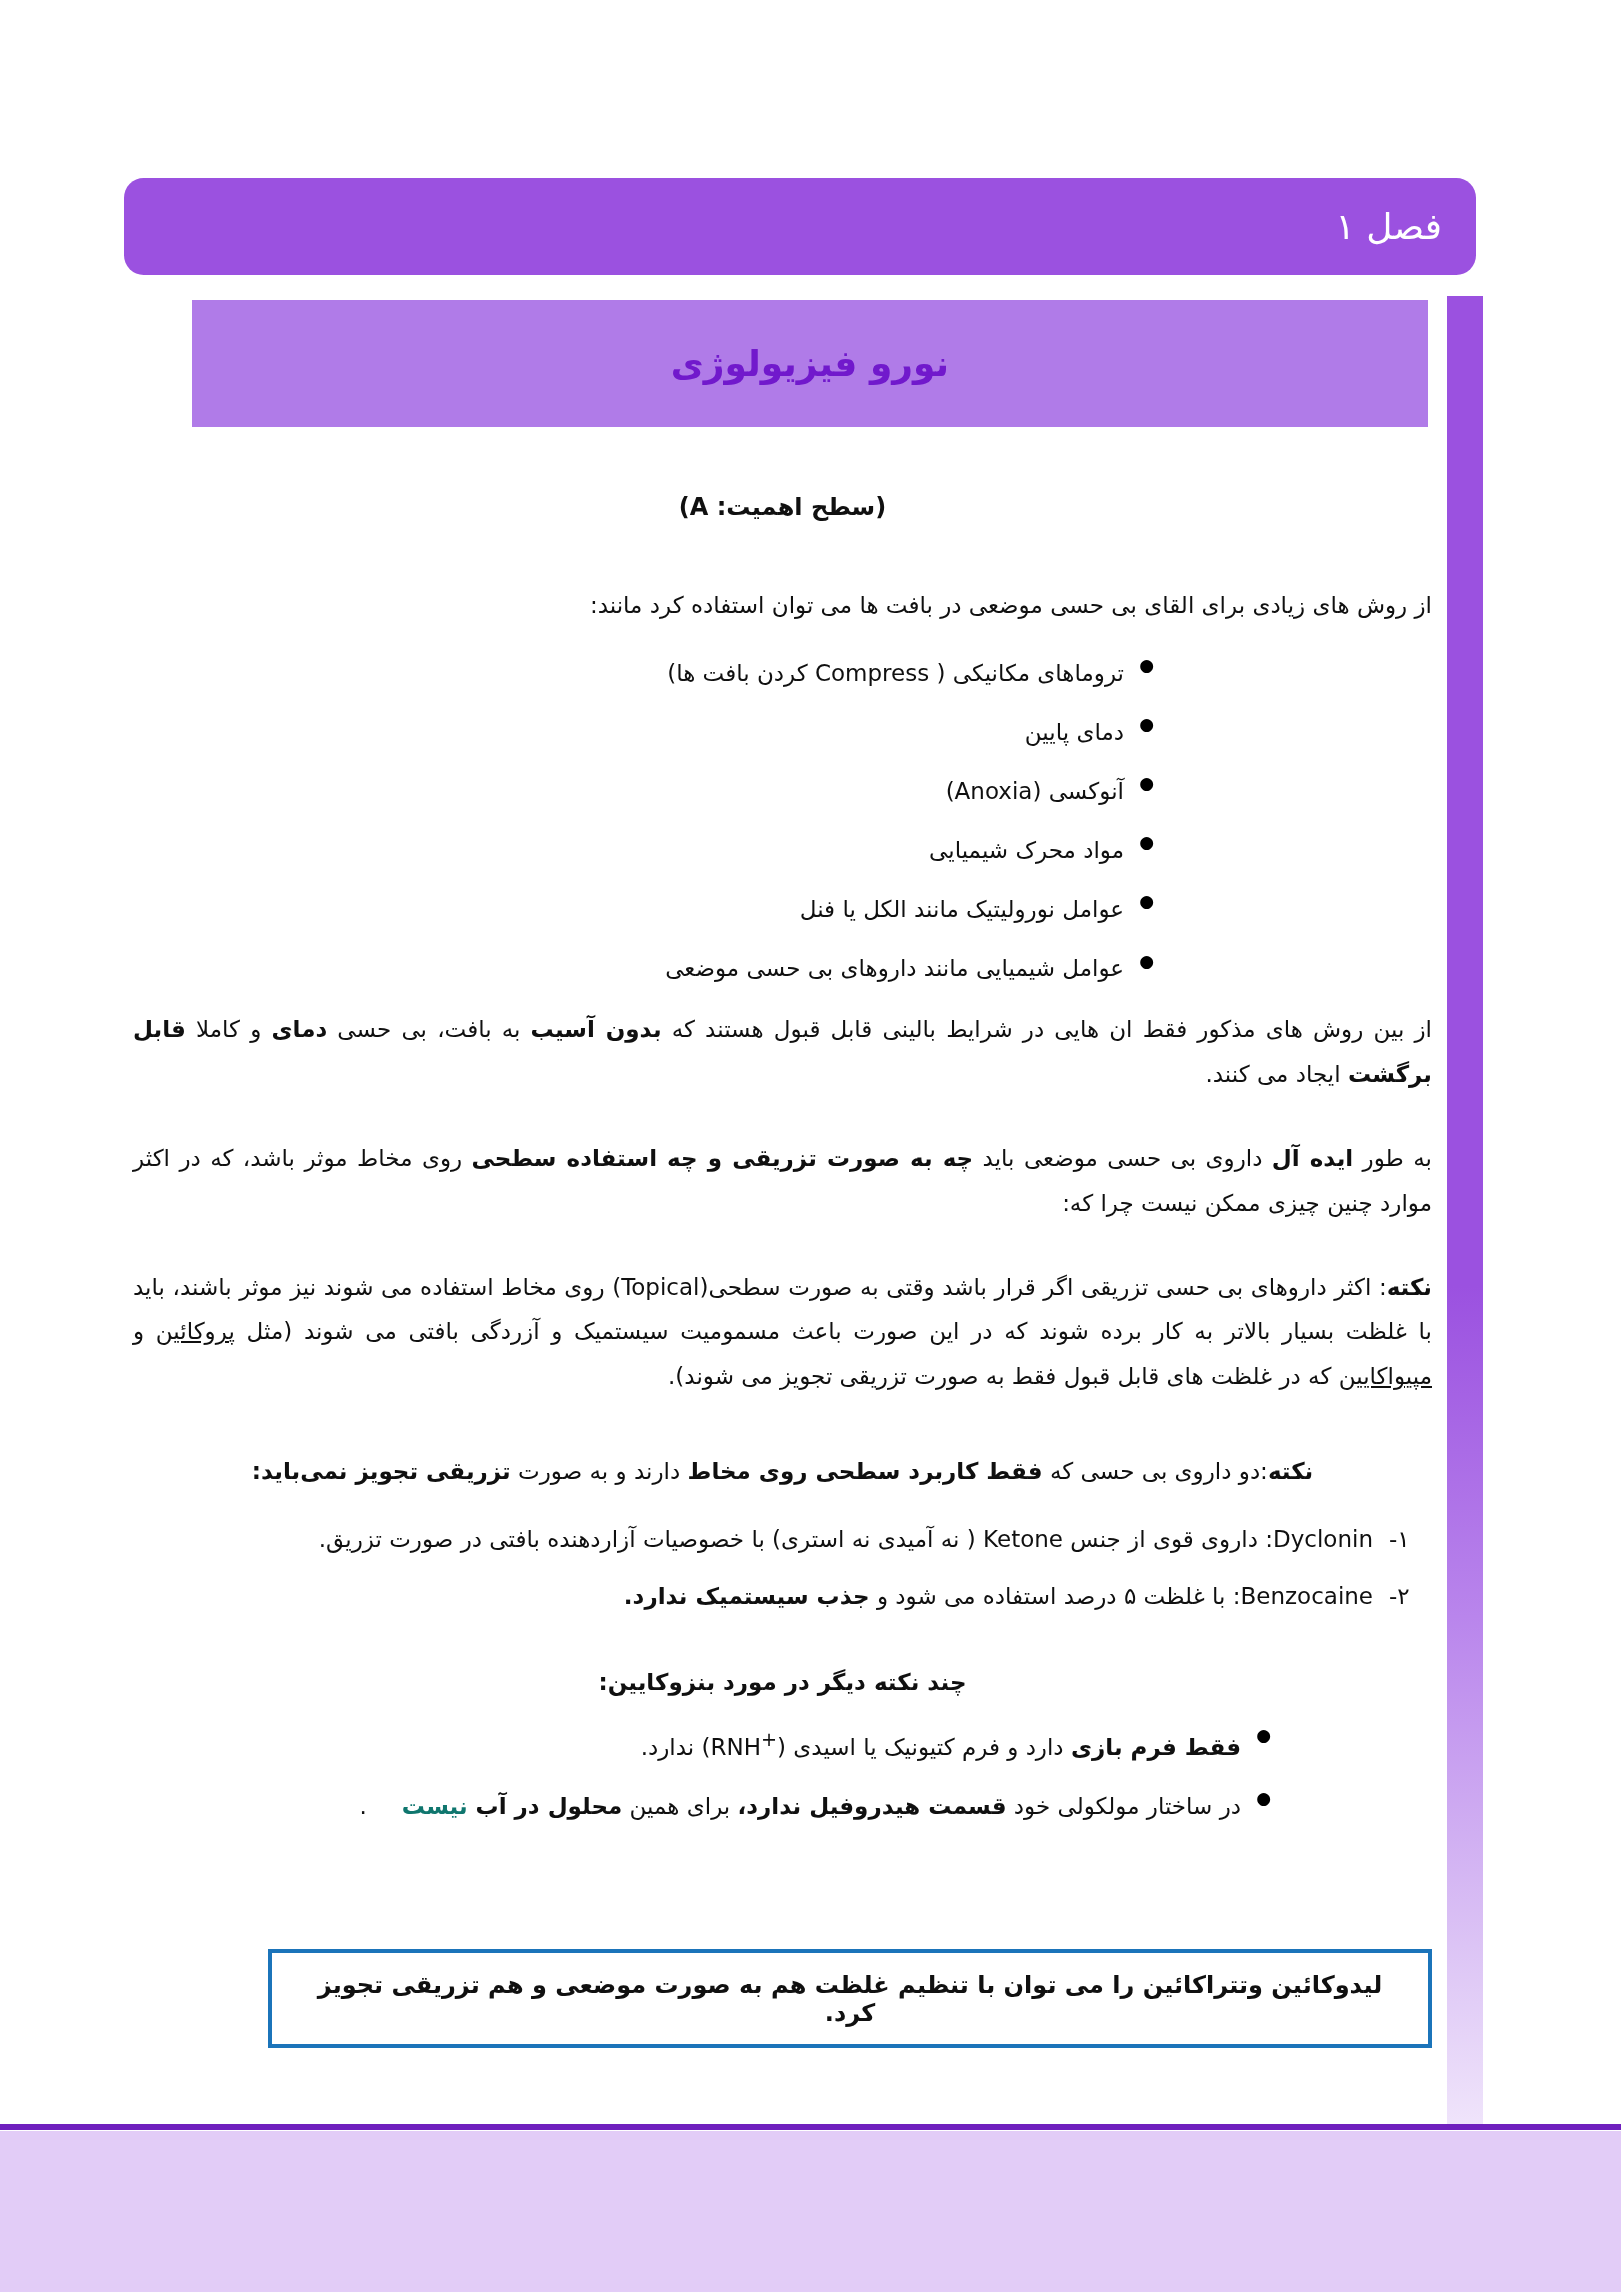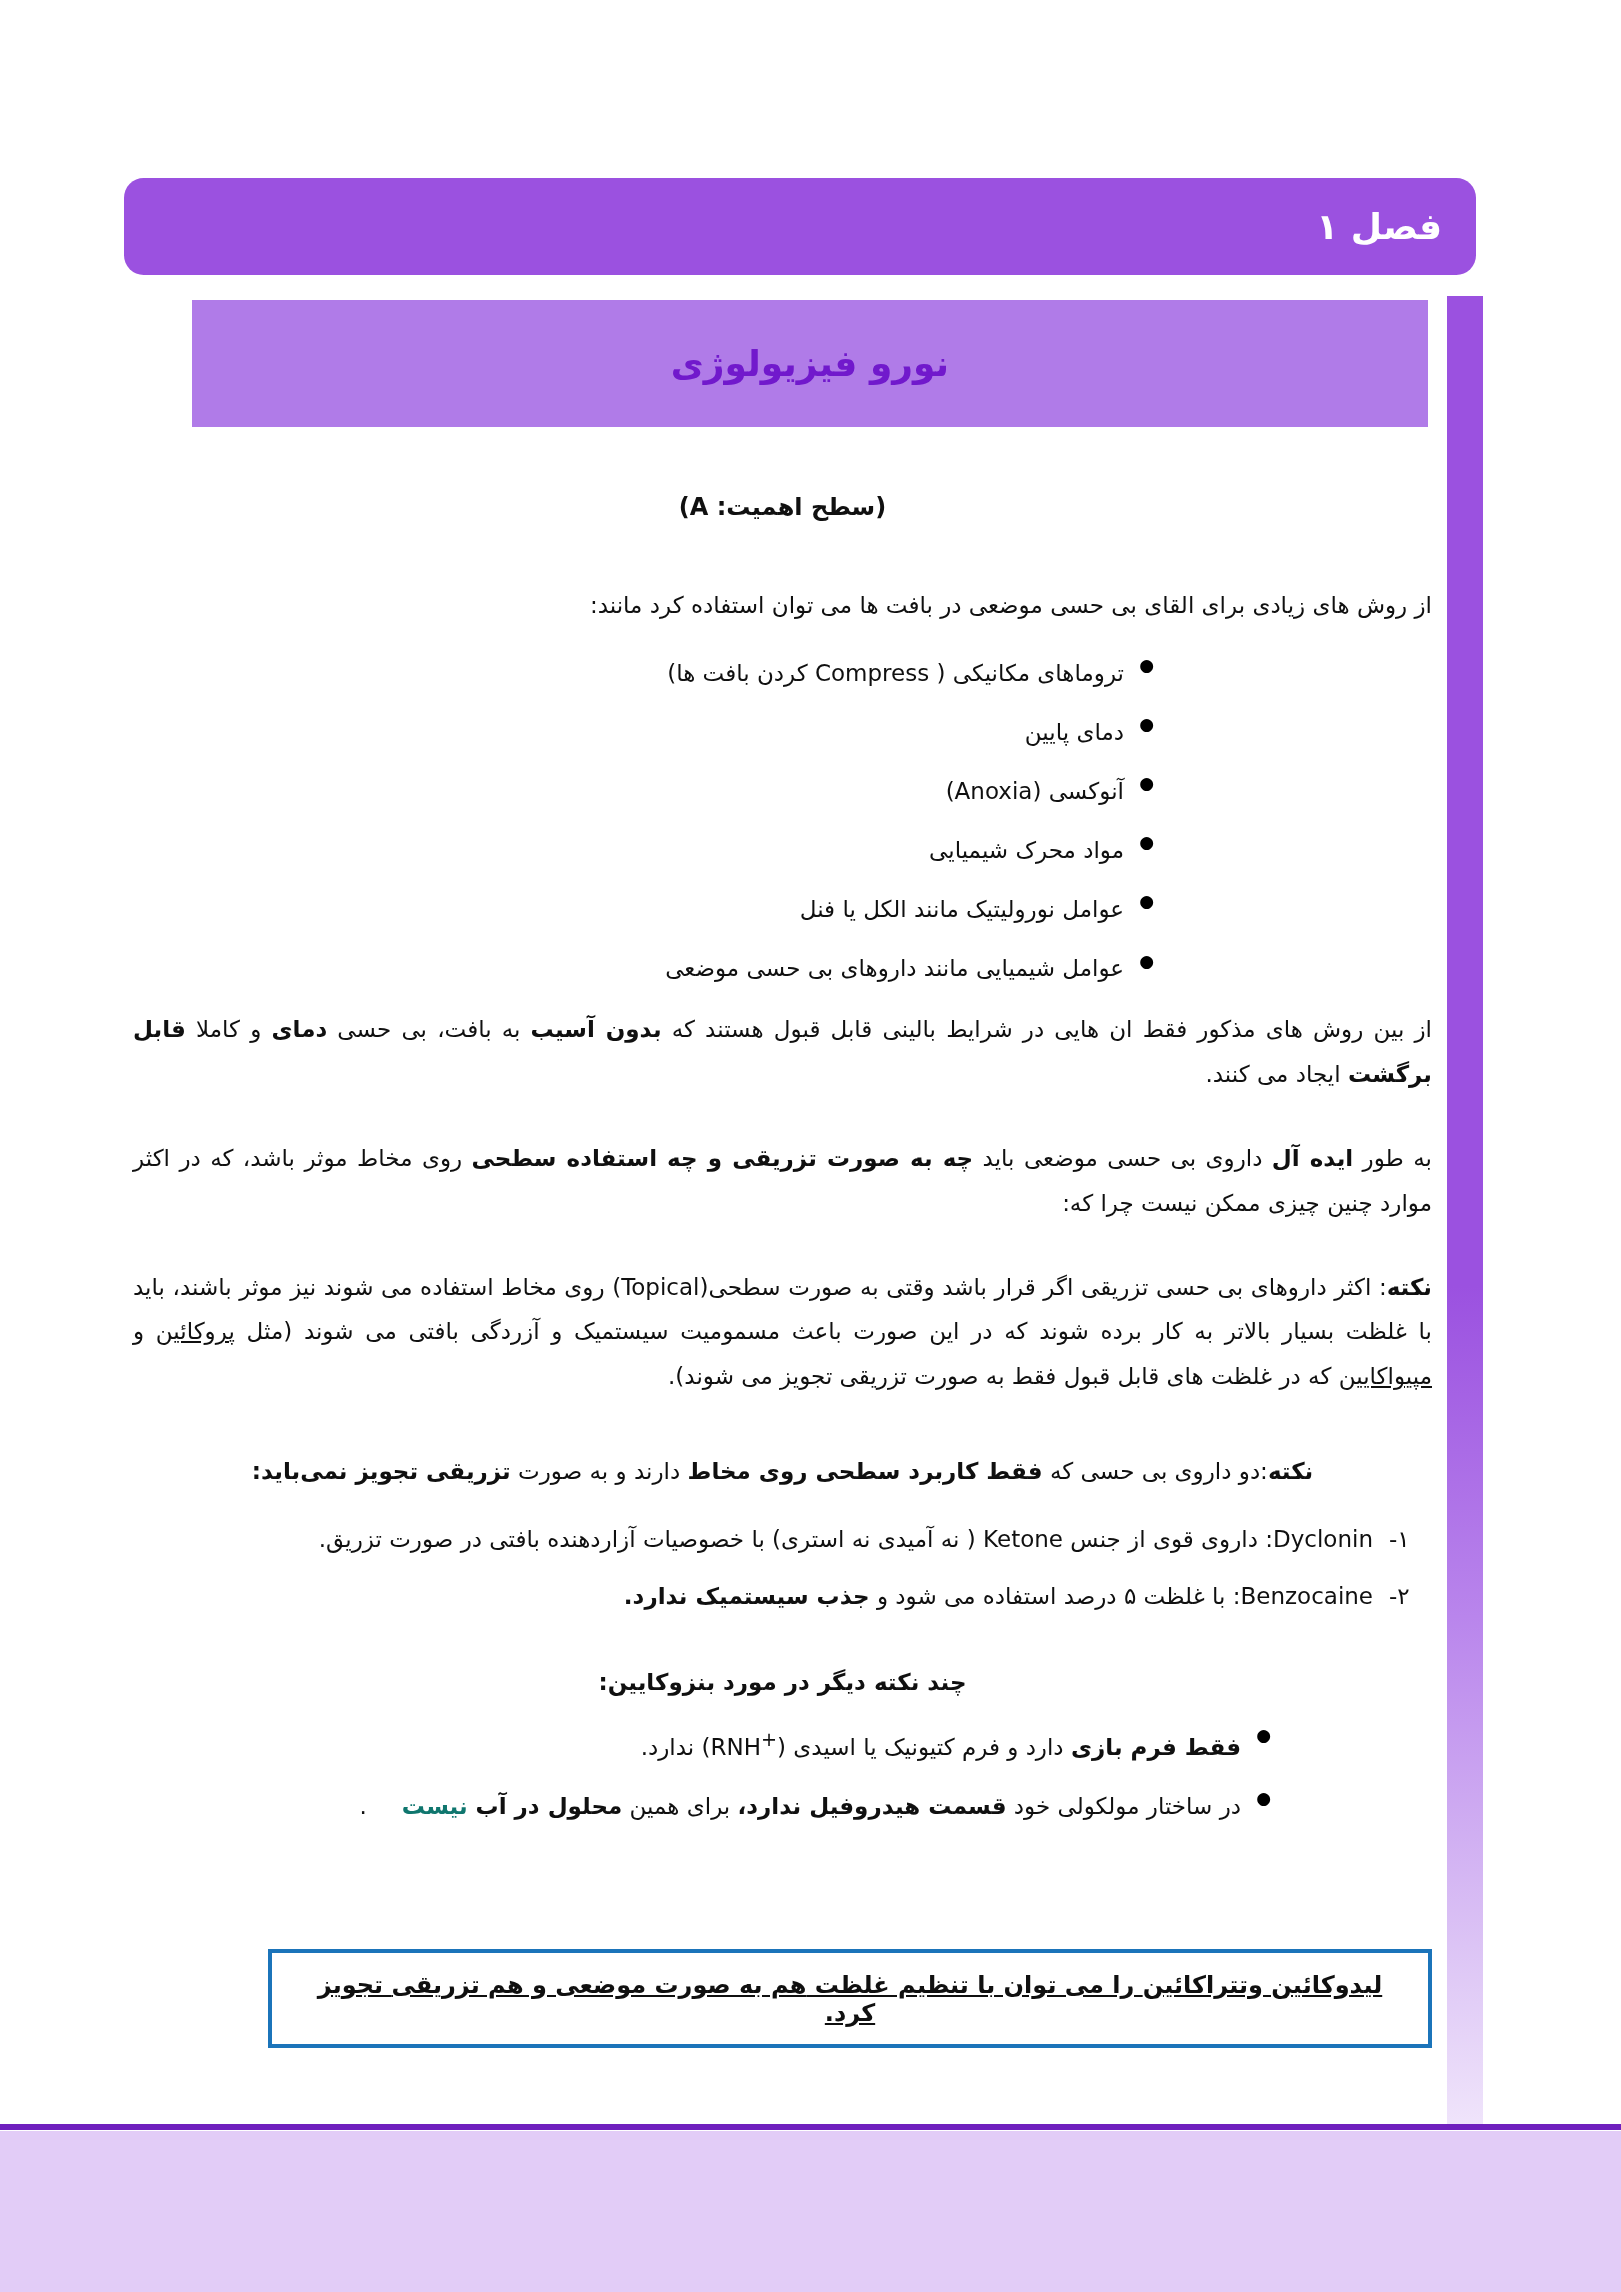--- a/index.html
+++ b/index.html
@@ -32,21 +32,21 @@
     -webkit-border-radius: 19.7px;
     display: flex;
     align-items: center;
     justify-content: flex-start;
     padding-right: 34px;
     box-sizing: border-box;
   }
   .chapter-pill-label {
     color: #ffffff;
     font-size: 36px;
-    font-weight: bold;
+    font-weight: normal;
     letter-spacing: 0.4px;
     line-height: 1;
   }
 
   
   .title-band {
     position: absolute;
     left: 193px;
     top: 300px;
     width: 1236px;
@@ -174,21 +174,20 @@
     justify-content: center;
     background: #ffffff;
   }
   .callout-text {
     direction: rtl;
     text-align: center;
     font-size: 24px;
     font-weight: bold;
     color: #101010;
     padding: 0 17px;
-    text-decoration: underline;
   }
 
   
   .footer-rule {
     position: absolute;
     left: 0;
     top: 2124px;
     width: 1622px;
     height: 6.3px;
     background: #6F20BE;

